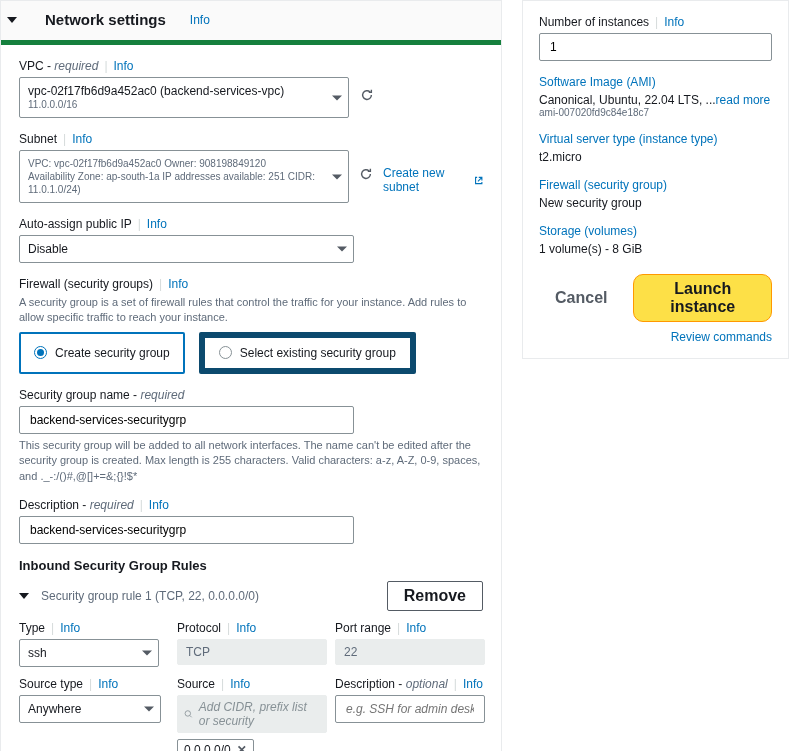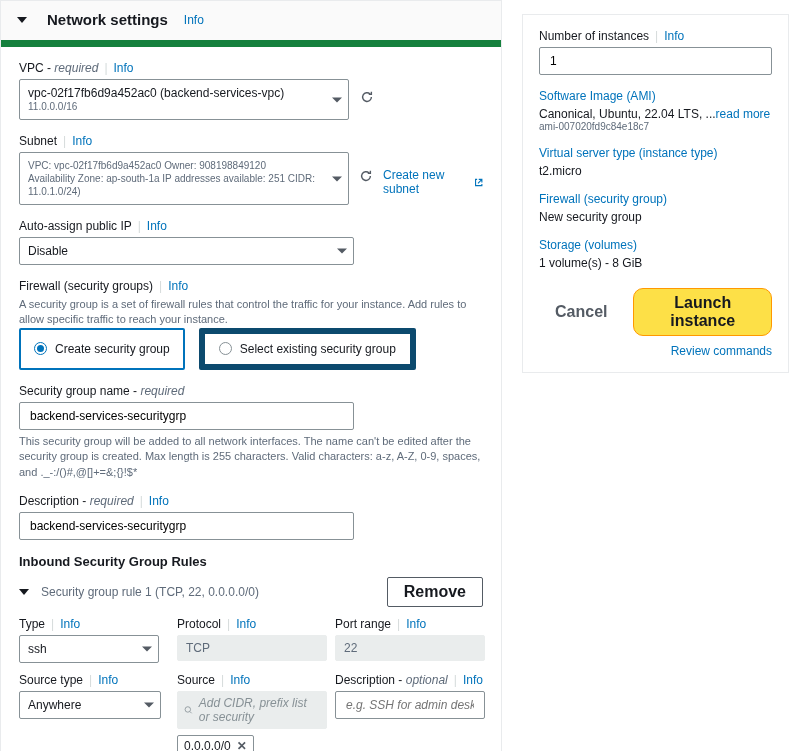--- a/index.html
+++ b/index.html
@@ -1,55 +1,55 @@
 <!DOCTYPE html>
 <html><head>
 <meta charset="utf-8">
 <style>
   * { box-sizing: border-box; font-family: "Amazon Ember", "Helvetica Neue", Arial, sans-serif; }
   body { margin: 0; background: #fff; font-size: 12px; color: #16191f; display: flex; gap: 20px; padding: 0 0 20px 0; align-items: flex-start; }
   a, .link { color: #0073bb; text-decoration: none; cursor: pointer; }
   .panel { border: 1px solid #e9ebed; background: #fafafa; width: 502px; }
-  .panel-header { padding: 10px 18px 12px 16px; border-bottom: 7px solid #15803d; display: flex; align-items: center; gap: 16px; }
+  .panel-header { padding: 10px 18px 12px 6px; border-bottom: 5px solid #15803d; display: flex; align-items: center; gap: 24px; }
   .panel-header h2 { font-size: 15px; font-weight: 700; margin: 0; }
   .panel-body { padding: 14px 18px 10px 18px; background: #fff; }
   .caret { display: inline-block; width: 0; height: 0; border-left: 5px solid transparent; border-right: 5px solid transparent; border-top: 6px solid #16191f; margin-right: 4px; cursor: pointer; }
   .field-label { font-size: 12px; color: #16191f; margin-bottom: 4px; display: flex; align-items: center; gap: 6px; }
   .required { font-style: italic; color: #5f6b7a; }
   .info-link { color: #0073bb; font-size: 12px; cursor: pointer; }
   .sep { color: #d5dbdb; font-size: 12px; }
   .select-box, .input-box { border: 1px solid #879196; background: #fff; border-radius: 2px; font-size: 12px; color: #16191f; }
   .select-box { position: relative; padding: 6px 24px 6px 8px; cursor: pointer; }
   .select-box .arrow { position: absolute; right: 6px; top: 50%; transform: translateY(-50%); width: 0; height: 0; border-left: 5px solid transparent; border-right: 5px solid transparent; border-top: 5px solid #545b64; }
   .input-box { padding: 5px 8px; }
   .input-box input { border: none; outline: none; width: 100%; font-size: 12px; background: transparent; }
   .row { display: flex; align-items: flex-start; gap: 10px; }
   .refresh-icon { width: 16px; height: 16px; cursor: pointer; color: #545b64; display: inline-flex; align-items: center; justify-content: center; }
   .help-text { font-size: 11px; color: #5f6b7a; line-height: 1.4; margin-top: 4px; }
   .field { margin-bottom: 14px; }
   .small-line { font-size: 10px; color: #5f6b7a; line-height: 1.3; }
-  .radio-group { display: flex; gap: 14px; }
+  .radio-group { display: flex; gap: 14px; margin-top: 6px; }
   .radio-btn { border: 6px solid #0c4a6e; border-radius: 2px; padding: 8px 14px; display: flex; align-items: center; gap: 8px; cursor: pointer; background: #fff; font-size: 12px; }
   .radio-btn.selected { border: 2px solid #0073bb; padding: 7px 13px; }
   .radio-circle { width: 13px; height: 13px; border: 1px solid #879196; border-radius: 50%; display: inline-flex; align-items: center; justify-content: center; }
   .radio-btn.selected .radio-circle { border-color: #0073bb; }
   .radio-btn.selected .radio-circle::after { content: ""; width: 7px; height: 7px; background: #0073bb; border-radius: 50%; }
   .rule-section-title { font-size: 13px; font-weight: 700; margin: 14px 0 8px 0; }
   .rule-header { display: flex; align-items: center; justify-content: space-between; margin-bottom: 10px; }
   .rule-header-left { display: flex; align-items: center; gap: 8px; color: #5f6b7a; font-size: 12px; }
   .btn { border: 1px solid #545b64; background: #fff; color: #16191f; padding: 5px 16px; border-radius: 2px; font-size: 16px; cursor: pointer; font-weight: 700; }
   .btn.primary { background: #fde047; border-color: #ff9900; color: #16191f; font-weight: 700; border-radius: 10px; }
   .btn.link-btn { border: none; background: none; color: #545b64; font-weight: 700; }
   .rule-grid { display: grid; grid-template-columns: 150px 150px 150px; gap: 10px 8px; }
   .disabled-input { background: #eaeded; border: 1px solid #eaeded; color: #5f6b7a; padding: 5px 8px; border-radius: 2px; font-size: 12px; }
   .source-box { background: #eaeded; border: 1px solid #eaeded; padding: 4px 6px; border-radius: 2px; display: flex; align-items: center; gap: 6px; font-size: 12px; }
   .search-icon { color: #879196; }
   .chip { border: 1px solid #879196; background: #fff; padding: 3px 6px; border-radius: 2px; display: inline-flex; align-items: center; gap: 6px; font-size: 12px; margin-top: 6px; }
   .chip .x { cursor: pointer; color: #545b64; font-weight: 700; }
-  .summary { width: 270px; border: 1px solid #e9ebed; padding: 0 16px 14px 16px; background: #fff; margin-top: 14px; }
+  .summary { width: 270px; border: 1px solid #e9ebed; padding: 0 16px 14px 16px; background: #fff; margin-top: 0; }
   .summary .sfield { margin-top: 14px; }
   .summary .slabel { color: #0073bb; font-size: 12px; margin-bottom: 4px; cursor: pointer; }
   .summary .sval { font-size: 12px; color: #16191f; }
   .summary .ssub { font-size: 10px; color: #5f6b7a; }
   .summary-actions { display: flex; justify-content: flex-end; align-items: center; gap: 10px; margin-top: 18px; }
   .summary-review { text-align: right; margin-top: 8px; }
   .ext-icon { display:inline-block; width:11px; height:11px; vertical-align:middle; }
   svg { display:block; }
 </style>
 </head>

